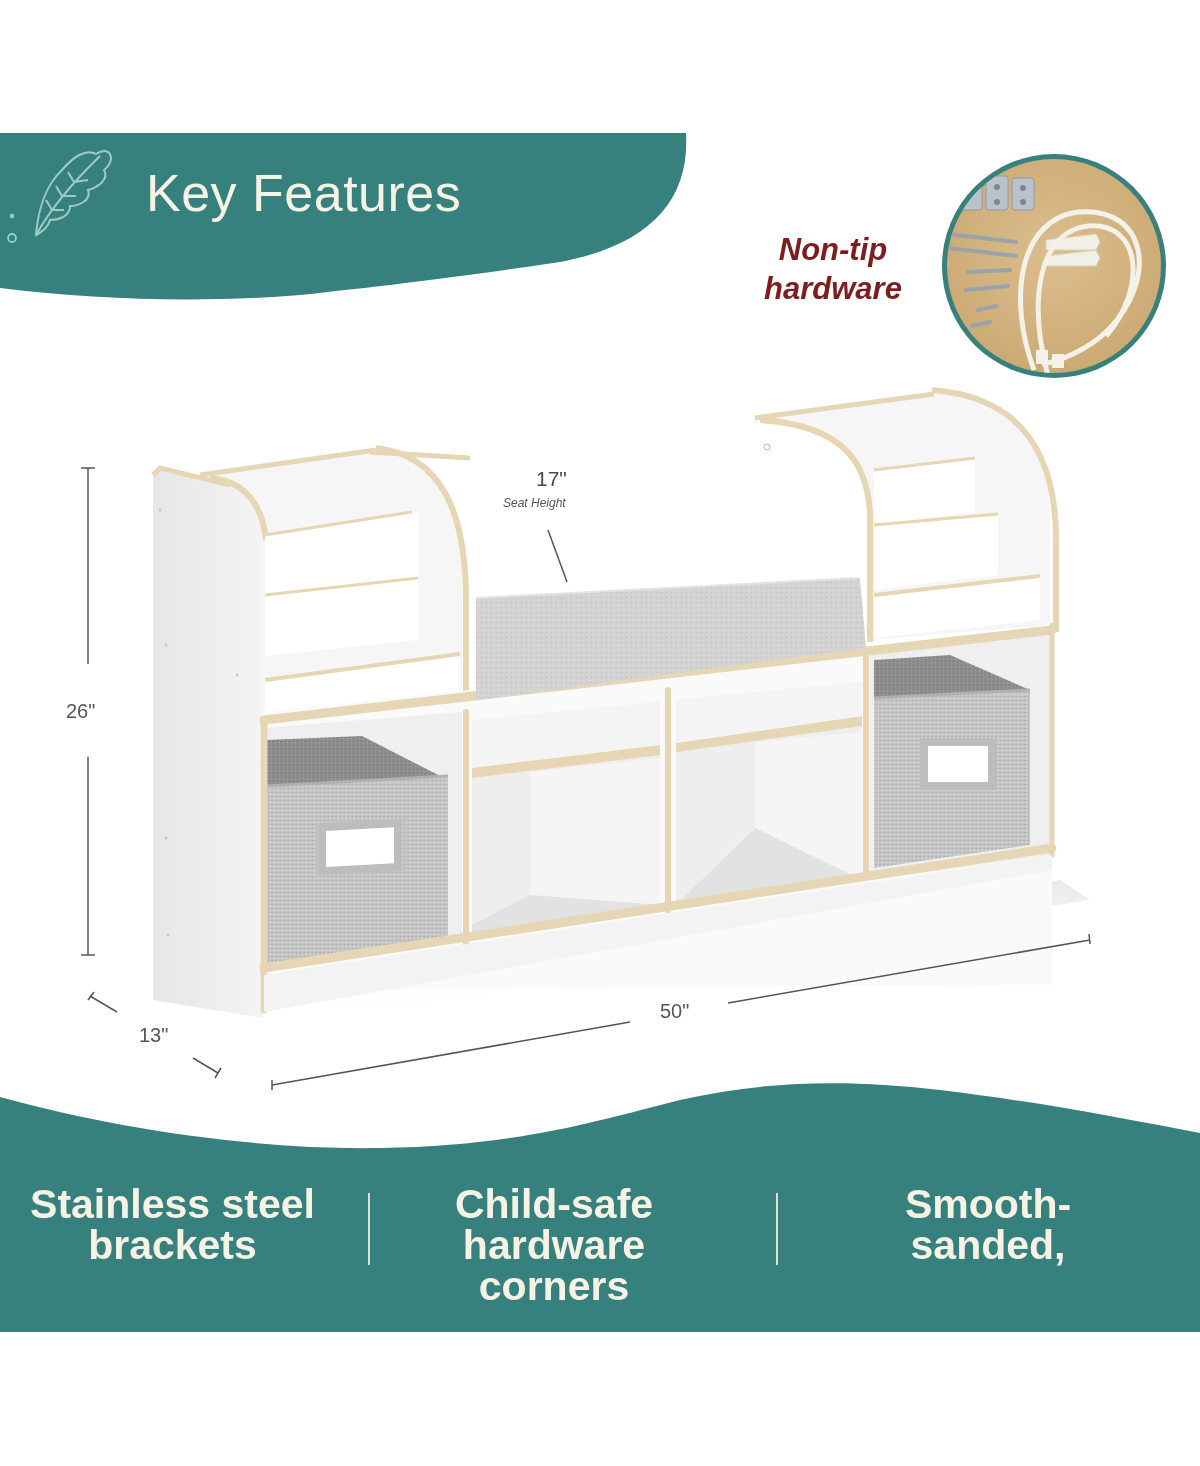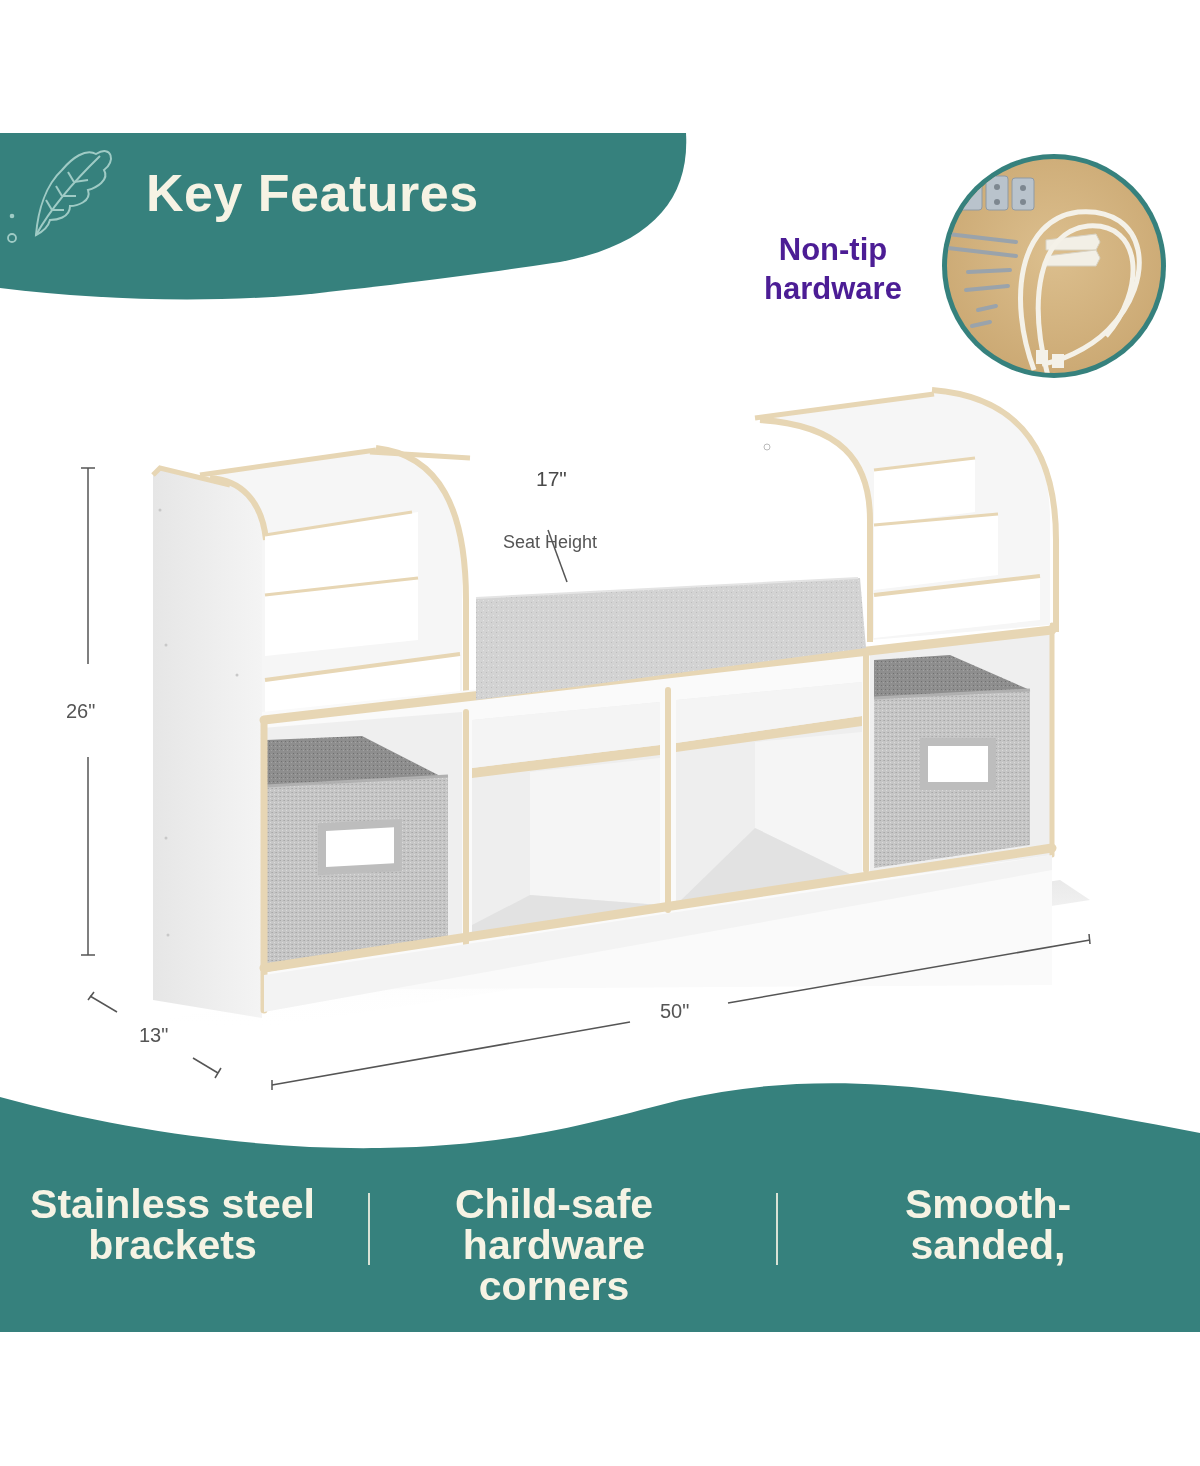--- a/index.html
+++ b/index.html
@@ -1,28 +1,28 @@
 <!DOCTYPE html>
 <html><head>
 <meta charset="utf-8">
 <style>
   html, body { margin:0; padding:0; background:#ffffff; }
   body { width:1200px; height:1466px; position:relative; overflow:hidden;
          font-family:"Liberation Sans", "DejaVu Sans", sans-serif; }
   .abs { position:absolute; }
   svg.layer { position:absolute; left:0; top:0; }
 
-  .hdr-title { left:146px; top:163px; font-size:52px; font-weight:bold; color:#f6f3e4;
+  .hdr-title { left:146px; top:163px; font-size:52px; font-weight:normal; color:#f6f3e4;
                letter-spacing:0.5px; white-space:nowrap; }
   .nontip { left:744px; top:230px; width:178px; text-align:center; font-size:31px; font-weight:bold;
-            color:#4c1d95; line-height:39px; }
+            color:#7f1d1d; line-height:39px;font-style:italic; }
 
   .dim { color:#555555; font-size:20px; white-space:nowrap; }
   .seat-num { left:536px; top:467px; font-size:21px; color:#4a4a4a; }
-  .seat-lbl { left:503px; top:496px; font-size:18px; color:#555;margin-top:36px; }
+  .seat-lbl { left:503px; top:496px; font-size:12px; font-style:italic; color:#555; }
 
   .feature { position:absolute; top:1184px; text-align:center; color:#f6f3e4; font-size:41px;
              font-weight:bold; line-height:41px; }
   .divider { position:absolute; top:1193px; width:2px; height:72px; background:#f6f3e4; opacity:0.85; }
 </style>
 </head>
 <body>
 
 <svg class="layer" width="1200" height="320">
   <path d="M0,133 L686,133 C690,200 650,245 560,262 C470,275 420,282 300,295 C200,303 100,300 0,288 Z" fill="#36817d"></path>

